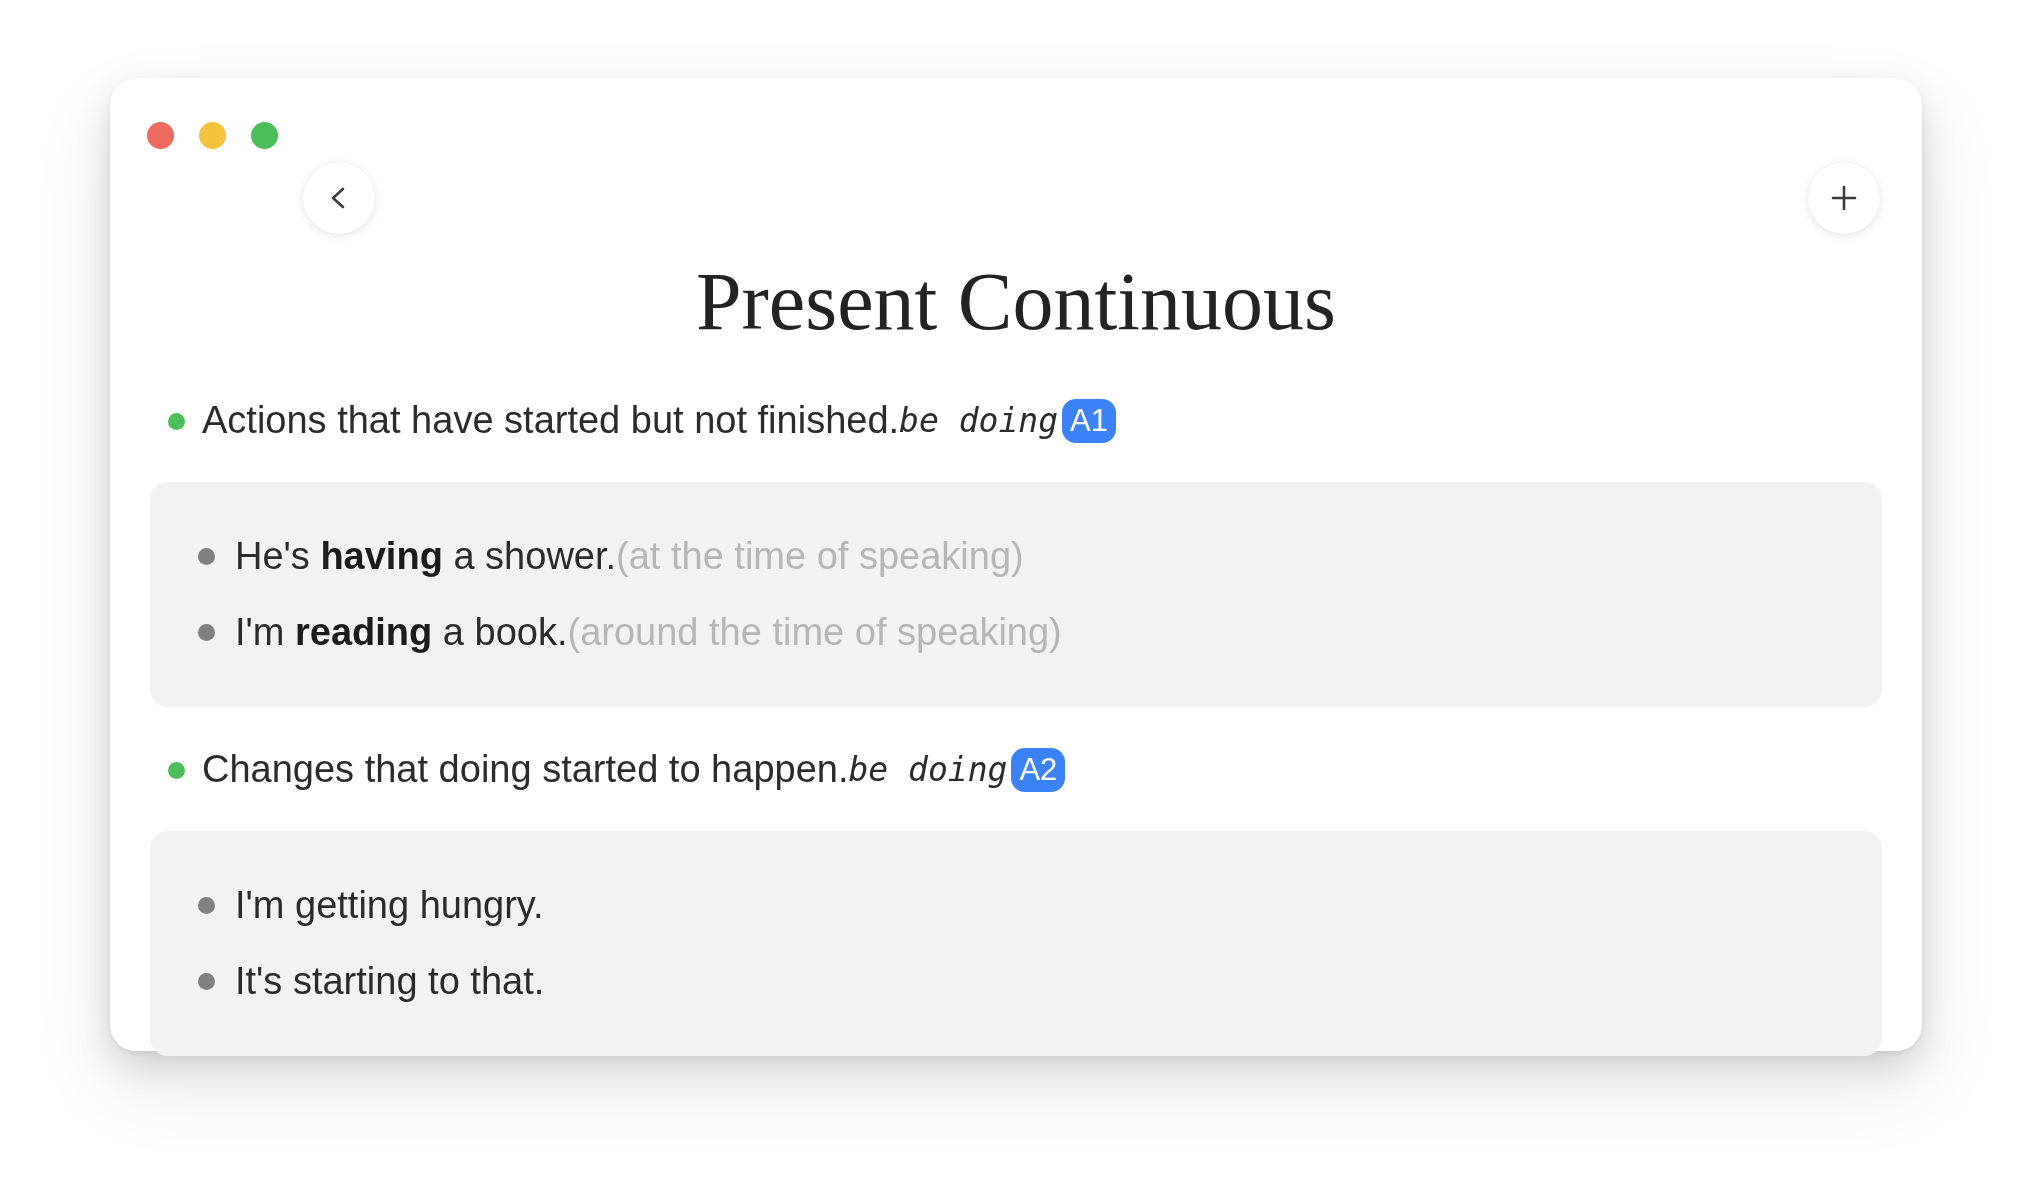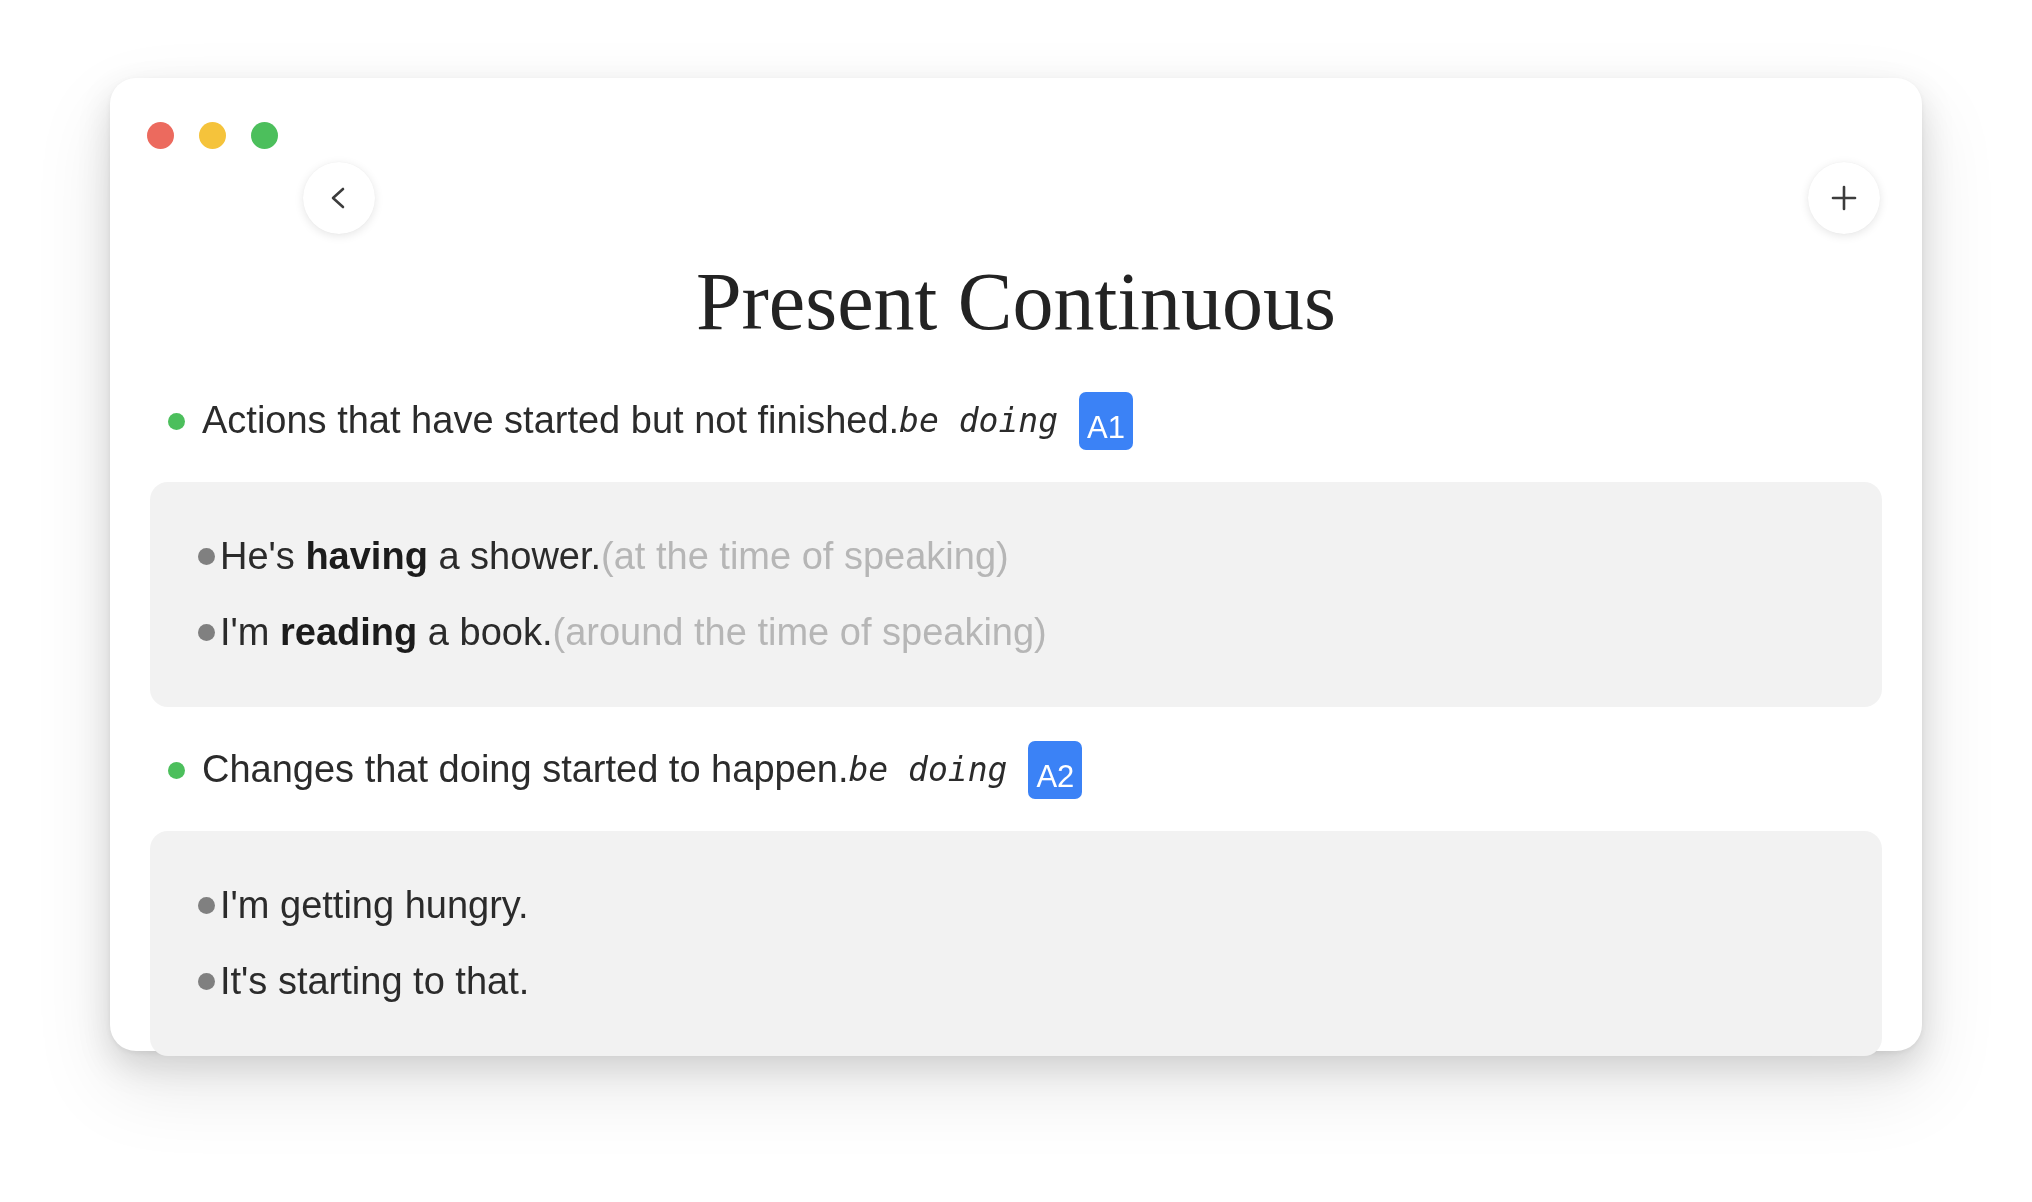--- a/index.html
+++ b/index.html
@@ -137,57 +137,57 @@
   .rule-text {
     font-size: 38px;
     color: #2b2b2b;
     line-height: 1.2;
     white-space: nowrap;
   }
 
   .rule-right {
     display: flex;
     align-items: center;
-    gap: 21px;
+    gap: 4px;
   }
 
   .form-label {
     font-family: "DejaVu Sans Mono", "Liberation Mono", monospace;
     font-size: 33px;
     font-style: italic;
     color: #2b2b2b;
     letter-spacing: 0px;
     white-space: nowrap;
   }
 
   .level-badge {
     background: #3b82f6;
     color: #ffffff;
     font-size: 31px;
     font-weight: 500;
-    border-radius: 7px;
-    padding: 20px 8px 5px 8px;
+    border-radius: 14px;
+    padding: 6px 8px 5px 8px;
     line-height: 1.05;
     display: inline-block;
     min-width: 52px;
     text-align: center;
   }
 
   
   .example-card {
     background: #f2f2f2;
     border-radius: 18px;
     margin: 18px 0 20px 0;
     padding: 40px 30px 40px 30px;
   }
 
   .example-row {
     display: flex;
     align-items: center;
-    gap: 5px;
+    gap: 20px;
     padding: 11px 0 11px 18px;
   }
 
   .example-text {
     font-size: 38px;
     color: #2b2b2b;
     line-height: 1.25;
   }
   .example-text b {
     font-weight: 700;

